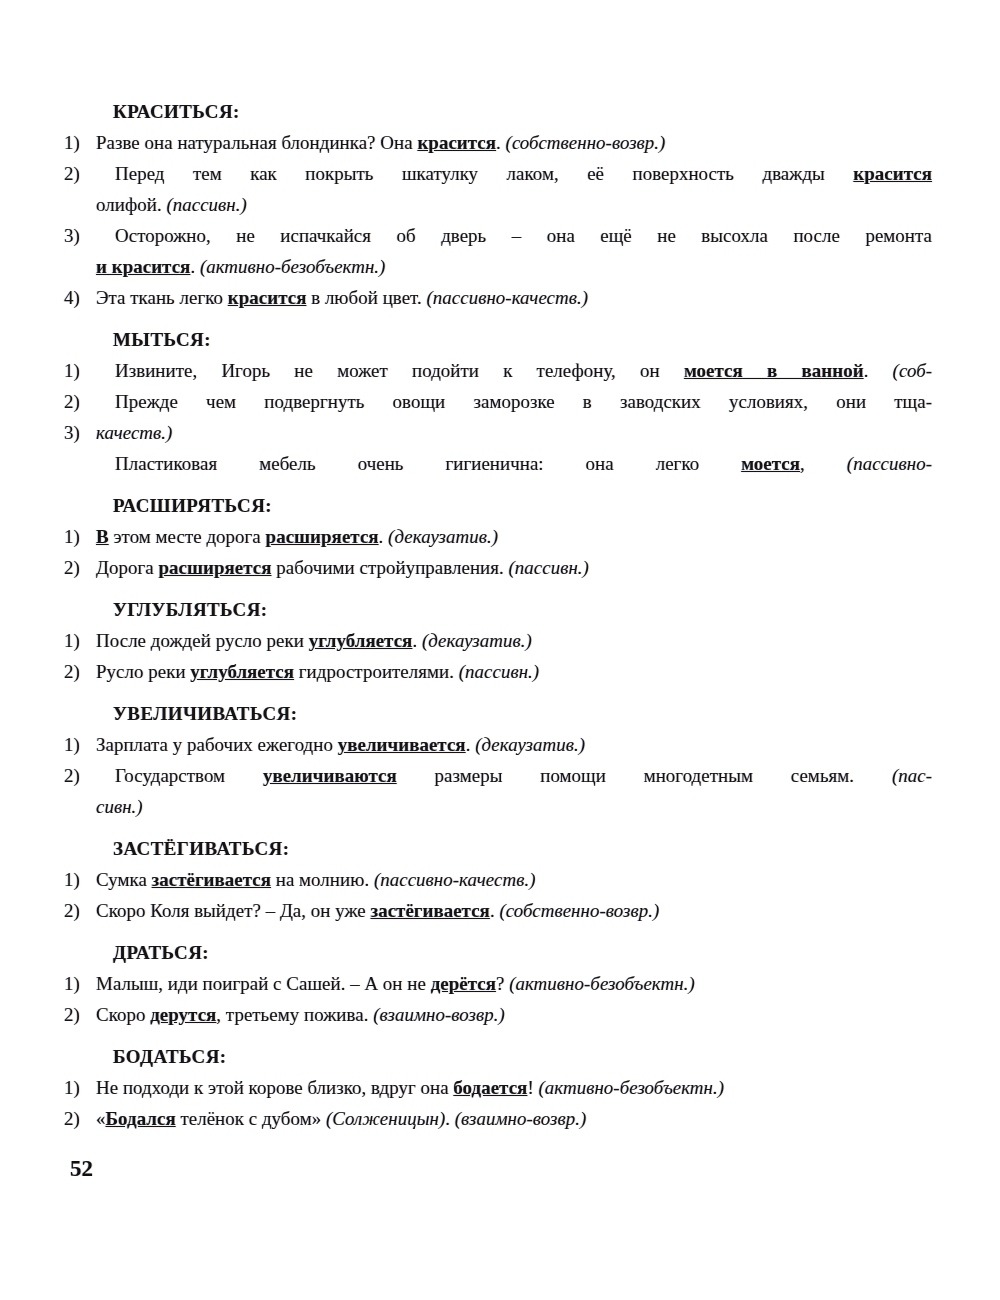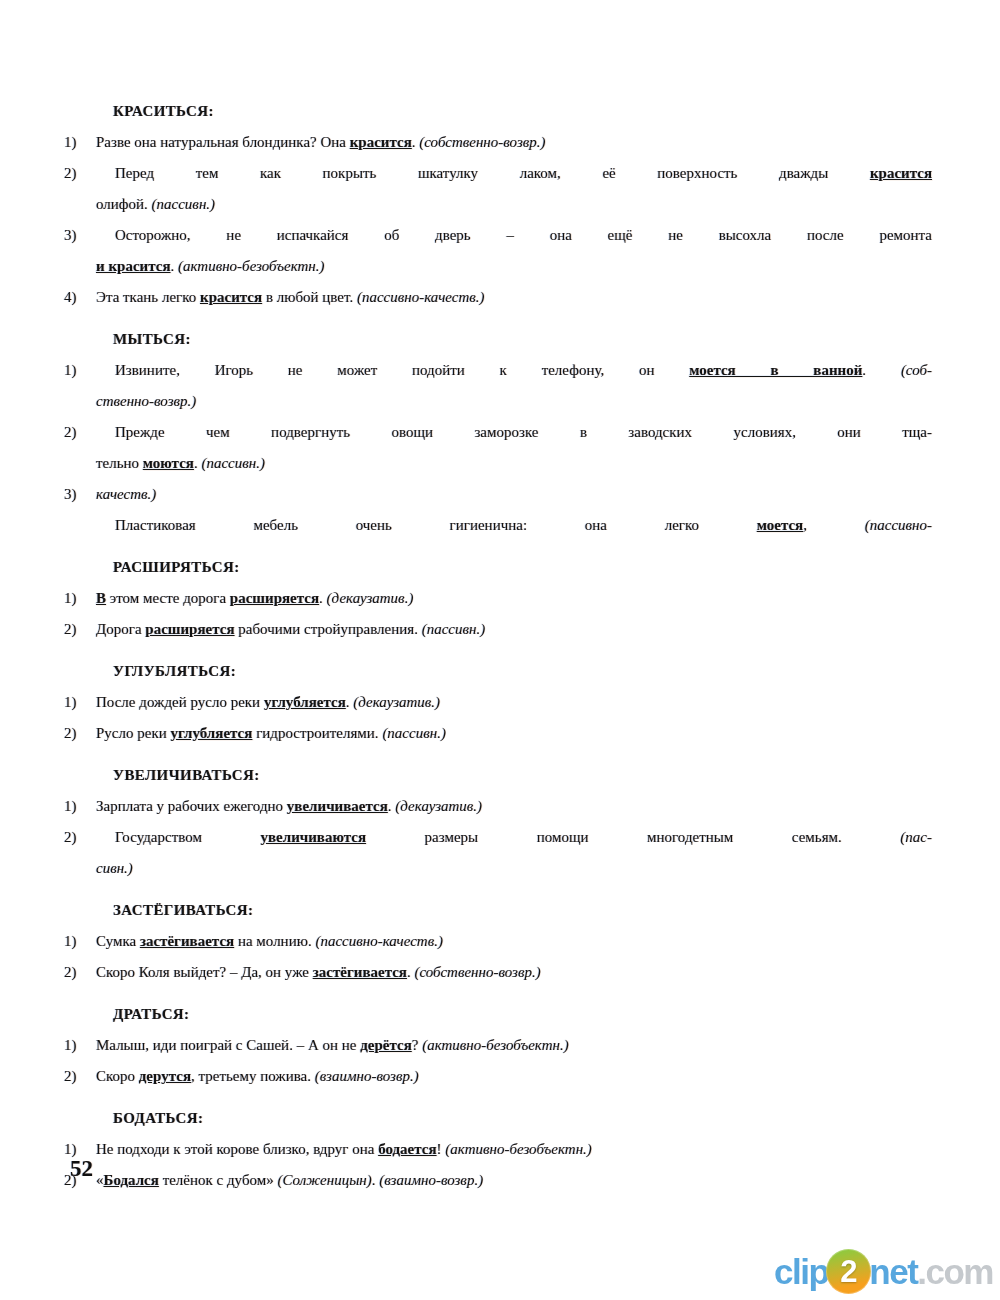--- a/index.html
+++ b/index.html
@@ -9,21 +9,21 @@
     background:#ffffff;
     overflow:hidden;
     font-family:"Liberation Serif", serif;
   }
   
   .content {
     position:absolute;
     left:64px; top:96px;
     width:868px;
     color:#141414;
-    font-size:15px;
+    font-size:19px;
     line-height:31px;
     text-shadow: 0.7px 0.3px 0 rgba(165,70,0,0.22), -0.7px -0.3px 0 rgba(0,70,170,0.25);
     filter: blur(0.25px);
   }
   .section { margin-top:11px; }
   .section:first-child { margin-top:0; }
   .heading {
     font-weight:bold;
     padding-left:49px;
     letter-spacing:0.4px;
@@ -113,28 +113,26 @@
             <div class="line"><span class="n">Эта ткань легко </span><span class="b">красится</span><span class="n"> в любой цвет. </span><span class="i">(пассивно-качеств.)</span></div>
           </div>
         </div>
       </div>
       <div class="section">
         <div class="heading">МЫТЬСЯ:</div>
         <div class="item">
           <span class="num">1)</span>
           <div>
             <div class="line just"><span class="n">Извините, Игорь не может подойти к телефону, он </span><span class="b">моется в ванной</span><span class="n">. </span><span class="i">(соб-</span></div>
-            <div class="line"><span class="i">ственно-возвр.)</span></div>
           </div>
         </div>
         <div class="item">
           <span class="num">2)</span>
           <div>
             <div class="line just"><span class="n">Прежде чем подвергнуть овощи заморозке в заводских условиях, они тща-</span></div>
-            <div class="line"><span class="n">тельно </span><span class="b">моются</span><span class="n">. </span><span class="i">(пассивн.)</span></div>
           </div>
         </div>
         <div class="item">
           <span class="num">3)</span>
           <div>
             <div class="line"><span class="i">качеств.)</span></div>
             <div class="line just"><span class="n">Пластиковая мебель очень гигиенична: она легко </span><span class="b">моется</span><span class="n">, </span><span class="i">(пассивно-</span></div>
           </div>
         </div>
       </div>
@@ -226,19 +224,13 @@
           <span class="num">2)</span>
           <div>
             <div class="line"><span class="n">«</span><span class="b">Бодался</span><span class="n"> телёнок с дубом» </span><span class="i">(Солженицын)</span><span class="n">. </span><span class="i">(взаимно-возвр.)</span></div>
           </div>
         </div>
       </div>
     </div>
 
   <div class="pagenum">52</div>
 
-  <div class="watermark">
-    <span class="wm-blue">clip</span>
-    <span class="wm-badge">2</span>
-    <span class="wm-blue">net</span>
-    <span class="wm-grey">.com</span>
-  </div>
 </div>
 
 </body></html>

